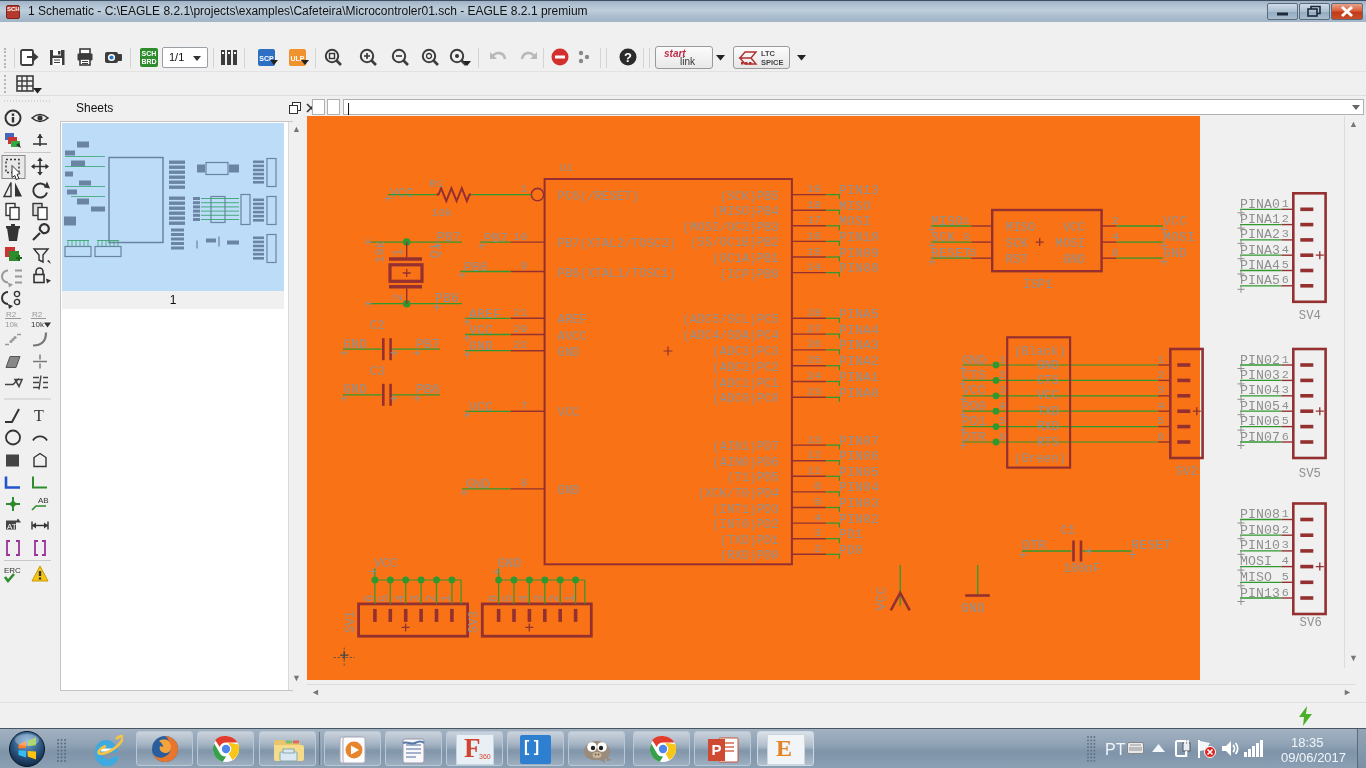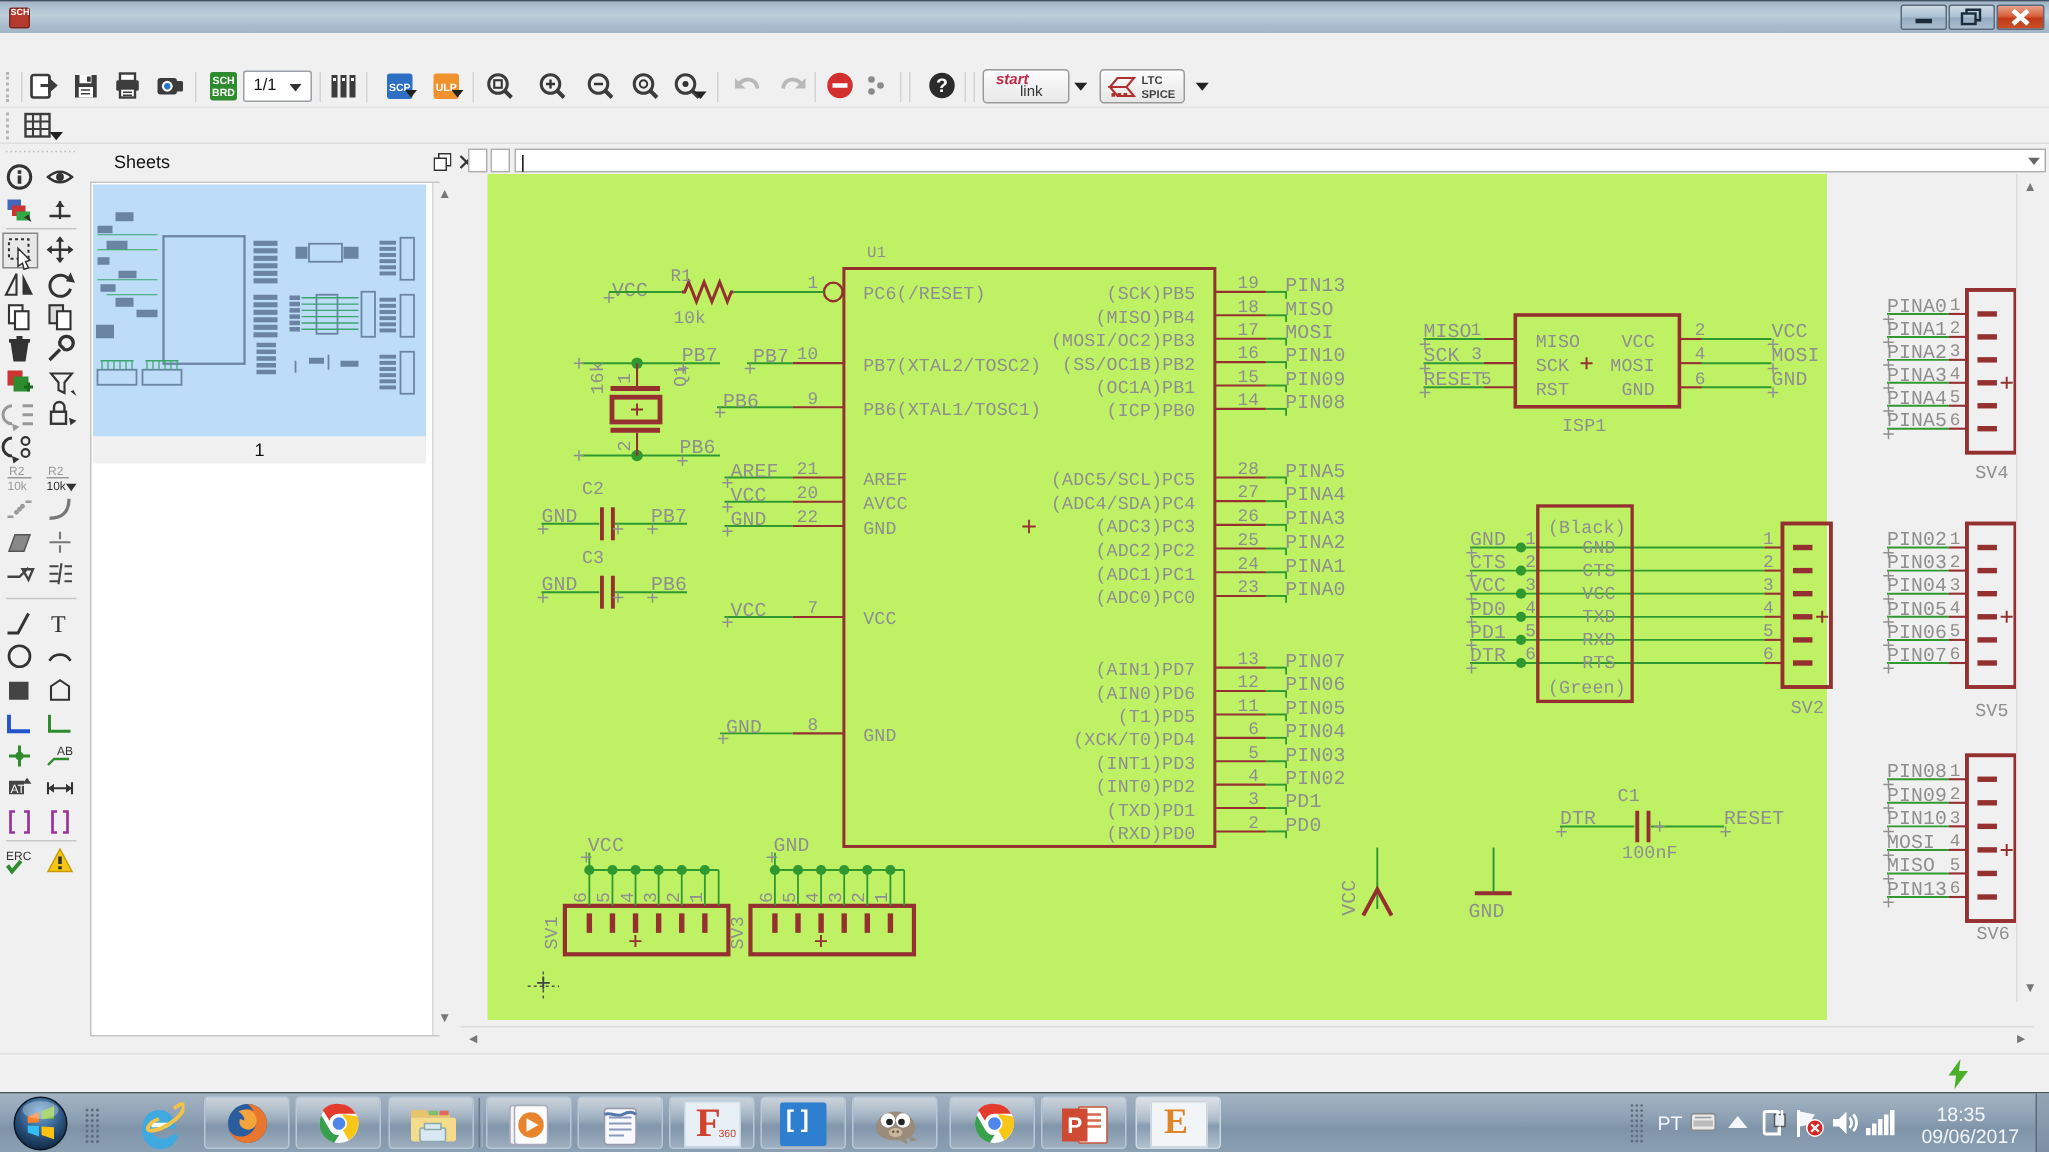--- a/index.html
+++ b/index.html
@@ -26,33 +26,34 @@
 #sheets { left:55px; top:0px; width:250px; height:606px; background:#f0f0f0; }
 #sheets-hd { left:12px; top:0; width:250px; height:24px; font-size:12px; color:#111; }
 #thumbwrap { left:5px; top:25px; width:233px; height:570px; background:#fff; border:1px solid #c4c4c4; }
 #thumb { left:1px; top:1px; width:222px; height:168px; background:#bcdcf8; }
 #sheet1row { left:1px; top:169px; width:222px; height:18px; background:#f0f0f0; font-size:12px;
   text-align:center; color:#111; padding-top:2px; }
 .sb { background:#f0f0f0; }
 .sb-arrow { position:absolute; color:#777; font-size:9px; line-height:9px; }
 #cmdfield { left:343px; top:3px; width:1021px; height:16px; background:#fff; border:1px solid #b0b0b0; }
 .cmdbox { top:3px; width:13px; height:16px; background:#fff; border:1px solid #b0b0b0; }
-#canvas { left:307px; top:20px; width:893px; height:564px; background:#bef264;margin-left:18px; }
+#canvas { left:307px; top:20px; width:893px; height:564px; background:#f97316; }
 #statusbar { left:0; top:702px; width:1366px; height:26px; background:#f0f0f0; font-size:12px;
   color:#111; border-top:1px solid #e0e0e0; }
 #taskbar { left:0; top:728px; width:1366px; height:40px;
   background:linear-gradient(#a3b2c2,#8fa2b5 40%,#7f94a9 60%,#8ba0b3);
   border-top:1px solid #49555f; }
 .tkbtn { position:absolute; top:2px; width:57px; height:35px; border:1px solid #b9c8d6;
   border-radius:3px; background:linear-gradient(rgba(255,255,255,0.45),rgba(255,255,255,0.12) 45%,rgba(130,150,170,0.25) 55%,rgba(255,255,255,0.18)); }
 </style></head>
 <body>
 <div id="screen">
   <div id="titlebar" class="abs">
     <div id="title-ico" class="abs">SCH</div>
+    <div id="title-txt" class="abs">1 Schematic - C:\EAGLE 8.2.1\projects\examples\Cafeteira\Microcontroler01.sch - EAGLE 8.2.1 premium</div>
     <div id="btn-min" class="abs wbtn"><svg width="29" height="15">
           <path d="M9 10h11" stroke="#1c2b3a" stroke-width="3"></path>
         </svg></div>
     <div id="btn-max" class="abs wbtn"><svg width="29" height="15">
           <rect x="8" y="5" width="9" height="7" fill="none" stroke="#1c2b3a" stroke-width="1.6"></rect>
           <path d="M11 5V2.5H20V9.5H17" fill="none" stroke="#1c2b3a" stroke-width="1.6"></path>
         </svg></div>
     <div id="btn-close" class="abs wbtn"><svg width="30" height="15">
           <path d="M10 3L20 12M20 3L10 12" stroke="#fff" stroke-width="3"></path>
         </svg></div>
@@ -1162,21 +1163,21 @@
         <circle cx="2.0" cy="19.0" r="0.9" fill="#5d6d7d"></circle>
         <circle cx="5.2" cy="19.0" r="0.9" fill="#5d6d7d"></circle>
         <circle cx="8.4" cy="19.0" r="0.9" fill="#5d6d7d"></circle>
         <circle cx="2.0" cy="22.4" r="0.9" fill="#5d6d7d"></circle>
         <circle cx="5.2" cy="22.4" r="0.9" fill="#5d6d7d"></circle>
         <circle cx="8.4" cy="22.4" r="0.9" fill="#5d6d7d"></circle>
         <circle cx="2.0" cy="25.8" r="0.9" fill="#5d6d7d"></circle>
         <circle cx="5.2" cy="25.8" r="0.9" fill="#5d6d7d"></circle>
         <circle cx="8.4" cy="25.8" r="0.9" fill="#5d6d7d"></circle>
       </svg>
-<span style="position:absolute;left:1105px;top:12px;font-size:13px;color:#f2f6fa">PT</span>
+<span style="position:absolute;left:1105px;top:12px;font-size:16px;color:#f2f6fa">PT</span>
 <svg style="position:absolute;left:1127px;top:13px" width="17" height="12">
         <rect x="0.5" y="0.5" width="16" height="11" rx="1.5" fill="#e8e8ea" stroke="#888"></rect>
         <rect x="2" y="5" width="13" height="4" fill="#bbb"></rect>
         <path d="M3 3h11" stroke="#999"></path>
       </svg>
 <svg style="position:absolute;left:1152px;top:15px" width="13" height="8">
         <path d="M6.5 0L13 8H0Z" fill="#f4f7fa"></path>
       </svg>
 <svg style="position:absolute;left:1175px;top:9px" width="17" height="22">
         <rect x="1" y="3" width="10" height="15" rx="1.5" fill="none" stroke="#fff" stroke-width="2"></rect>

